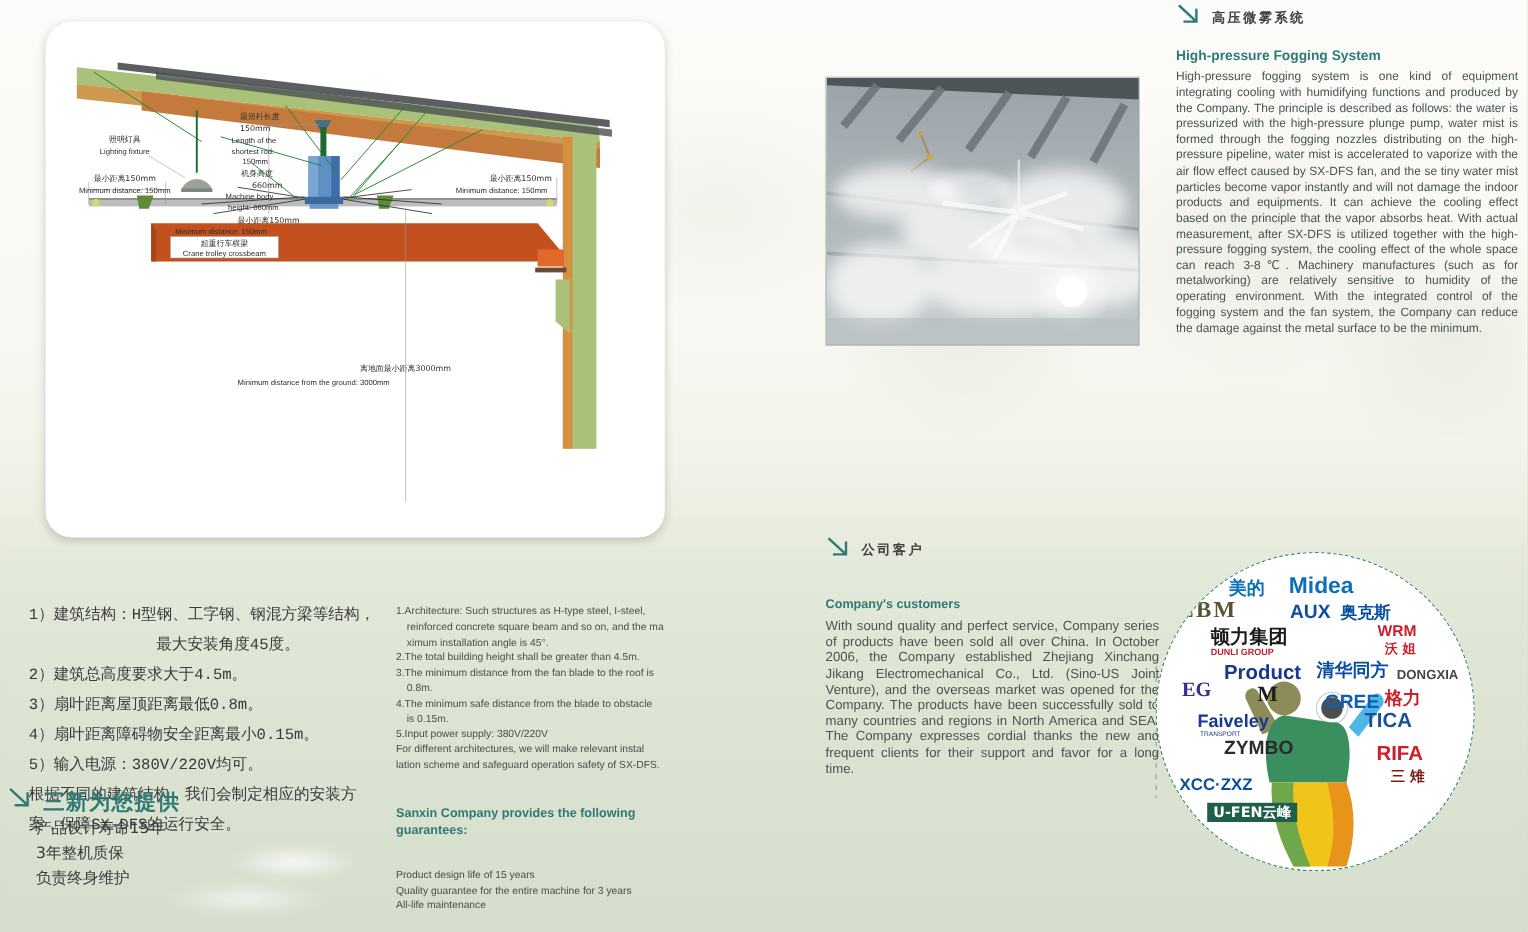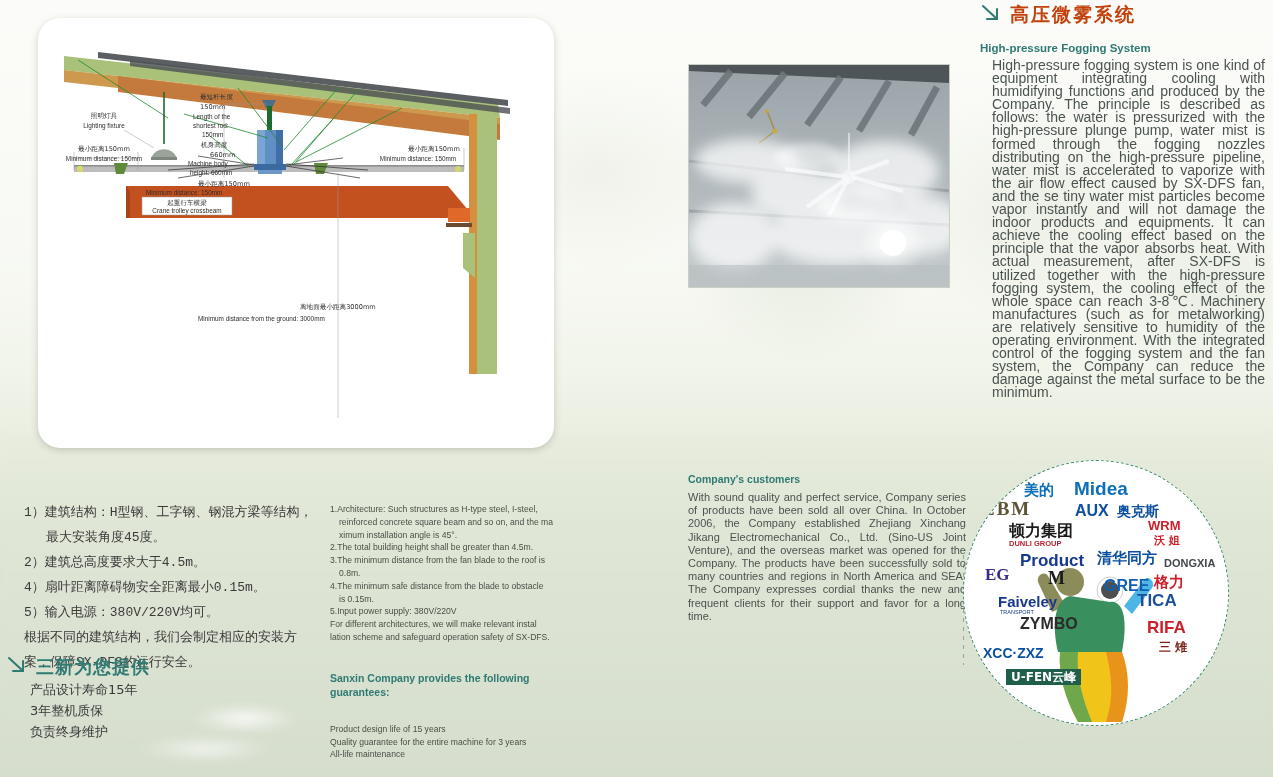--- a/index.html
+++ b/index.html
@@ -29,34 +29,34 @@
     background:linear-gradient(to bottom,rgba(255,255,255,.72) 0%,rgba(255,255,255,.55) 40%,rgba(255,255,255,.34) 62%,rgba(255,255,255,.30) 100%);}
   #bg .swan{position:absolute;left:170px;bottom:40px;width:150px;height:46px;
     background:radial-gradient(ellipse 75px 20px at 50% 60%, rgba(255,255,255,.85), rgba(255,255,255,0) 72%);
     filter:blur(4px);}
   #bg .swan2{position:absolute;left:110px;bottom:8px;width:190px;height:40px;
     background:radial-gradient(ellipse 95px 18px at 50% 50%, rgba(255,255,255,.7), rgba(255,255,255,0) 72%);
     filter:blur(5px);}
 
   
   .panel{position:absolute;z-index:5;}
-  .hdr-cn{font-size:19px;font-weight:bold;color:#c2410c;letter-spacing:2px;}
+  .hdr-cn{font-size:11px;font-weight:bold;color:#404040;letter-spacing:2px;}
   .arrow-icon{display:inline-block;vertical-align:middle;margin-right:8px;}
 
   
   #diagram-card{left:38px;top:18px;width:516px;height:430px;
     background:#ffffff;border-radius:22px;
     box-shadow:0 2px 7px rgba(90,100,80,.28);overflow:hidden;}
   #diagram-svg{position:absolute;left:0;top:0;}
 
   
   #spec-list{left:24px;top:500px;width:310px;}
   #spec-list .line{font-size:13px;color:#3a3a3a;line-height:25px;
     font-family:Liberation Mono, monospace;white-space:nowrap;}
-  #spec-list .line.indent{padding-left:22px;}
+  #spec-list .line.indent{padding-left:22px;text-align:center;}
   #guarantee-cn{left:6px;top:655px;width:320px;}
   #guarantee-cn .gtitle{font-size:18px;font-weight:bold;color:#2f7a73;letter-spacing:1px;}
   #guarantee-cn .gline{font-size:13px;color:#3a3a3a;line-height:21px;padding-left:24px;
     font-family:"DejaVu Sans","Liberation Sans",sans-serif;}
 
   
   #spec-en{left:330px;top:503px;width:236px;}
   #spec-en .eline{font-size:8.6px;color:#4a4f46;line-height:12.8px;}
   #spec-en .eline.ind{padding-left:9px;}
   #guarantee-en{left:330px;top:671px;width:236px;}
@@ -68,21 +68,21 @@
   #fog-photo{left:688px;top:64px;width:260px;height:222px;
     border:1px solid #c9cfc4;overflow:hidden;background:#8d959a;}
   #fog-svg{display:block;}
 
   
   #fog-text{left:980px;top:0px;width:285px;}
   #fog-text .hrow{padding-top:2px;display:flex;align-items:center;}
   #fog-text .cnbody{margin-top:9px;font-size:11.5px;line-height:19.6px;color:#4e5a58;
     font-family:"DejaVu Sans","Liberation Sans",sans-serif;text-align:justify;}
   #fog-text .enttl{margin-top:14px;font-size:11.5px;font-weight:bold;color:#2f7a73;}
-  #fog-text .enbody{margin-top:5px;font-size:14px;line-height:13.1px;color:#4a5350;text-align:justify;margin-left:12px;}
+  #fog-text .enbody{margin-top:5px;font-size:10px;line-height:13.1px;color:#4a5350;text-align:justify;}
 
   
   #cust{left:688px;top:446px;width:278px;}
   #cust .hrow{display:flex;align-items:center;}
   #cust .cnbody{margin-top:12px;font-size:10.5px;line-height:18.5px;color:#4e5a58;
     font-family:"DejaVu Sans","Liberation Sans",sans-serif;text-align:justify;}
   #cust .enttl{margin-top:27px;font-size:10.5px;font-weight:bold;color:#2f7a73;}
   #cust .enbody{margin-top:6px;font-size:11px;line-height:13.2px;color:#4a5350;text-align:justify;}
 
   
@@ -222,20 +222,21 @@
 
     <text class="dcn" x="262" y="291">离地面最小距离3000mm</text>
     <text class="den" x="160" y="303">Minimum distance from the ground: 3000mm</text>
   </svg>
 </div>
 
 <div class="panel" id="spec-list">
   <div class="line">1）建筑结构：H型钢、工字钢、钢混方梁等结构，</div>
   <div class="line indent">最大安装角度45度。</div>
   <div class="line">2）建筑总高度要求大于4.5m。</div>
+  <div class="line">3）扇叶距离屋顶距离最低0.8m。</div>
   <div class="line">4）扇叶距离障碍物安全距离最小0.15m。</div>
   <div class="line">5）输入电源：380V/220V均可。</div>
   <div class="line">根据不同的建筑结构，我们会制定相应的安装方</div>
   <div class="line">案，保障SX-DFS的运行安全。</div>
 </div>
 
 <div class="panel" id="guarantee-cn">
   <div style="display:flex;align-items:center;">
     <span class="arrow-icon">
       <svg width="22" height="20" viewBox="0 0 22 20">
@@ -350,20 +351,28 @@
           <path d="M3,3 L17,16 M17,6 L17,16 L7,16" stroke="#2f7a73" stroke-width="2" fill="none" stroke-linecap="round"></path>
         </svg>
     </span>
     <span class="hdr-cn">高压微雾系统</span>
   </div>
   <div class="enttl">High-pressure Fogging System</div>
   <div class="enbody">High-pressure fogging system is one kind of equipment integrating cooling with humidifying functions and produced by the Company. The principle is described as follows: the water is pressurized with the high-pressure plunge pump, water mist is formed through the fogging nozzles distributing on the high-pressure pipeline, water mist is accelerated to vaporize with the air flow effect caused by SX-DFS fan, and the se tiny water mist particles become vapor instantly and will not damage the indoor products and equipments. It can achieve the cooling effect based on the principle that the vapor absorbs heat. With actual measurement, after SX-DFS is utilized together with the high-pressure fogging system, the cooling effect of the whole space can reach 3-8℃. Machinery manufactures (such as for metalworking) are relatively sensitive to humidity of the operating environment. With the integrated control of the fogging system and the fan system, the Company can reduce the damage against the metal surface to be the minimum.</div>
 </div>
 
 <div class="panel" id="cust">
+  <div class="hrow">
+    <span class="arrow-icon">
+      <svg width="22" height="20" viewBox="0 0 22 20">
+          <path d="M3,3 L17,16 M17,6 L17,16 L7,16" stroke="#2f7a73" stroke-width="2" fill="none" stroke-linecap="round"></path>
+        </svg>
+    </span>
+    <span class="hdr-cn">公司客户</span>
+  </div>
   <div class="enttl">Company's customers</div>
   <div class="enbody">With sound quality and perfect service, Company series of products have been sold all over China. In October 2006, the Company established Zhejiang Xinchang Jikang Electromechanical Co., Ltd. (Sino-US Joint Venture), and the overseas market was opened for the Company. The products have been successfully sold to many countries and regions in North America and SEA. The Company expresses cordial thanks the new and frequent clients for their support and favor for a long time.</div>
 </div>
 
 <div class="panel" id="logo-circle">
   <svg class="person" width="120" height="170" viewBox="0 0 120 170">
     <circle cx="34" cy="26" r="14" fill="#8b8c5a"></circle>
     <circle cx="74" cy="34" r="13" fill="#ffffff" stroke="#cfcfcf" stroke-width="1"></circle>
     <circle cx="74" cy="34" r="9" fill="#2f2f2f" opacity=".85"></circle>
     <path d="M16,56 L2,26 C0,20 8,14 12,20 L30,50 Z" fill="#8b8c5a"></path>

